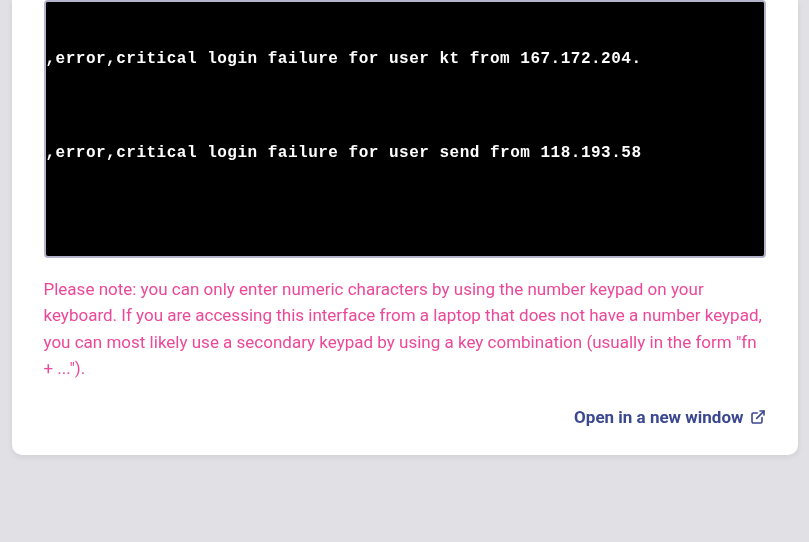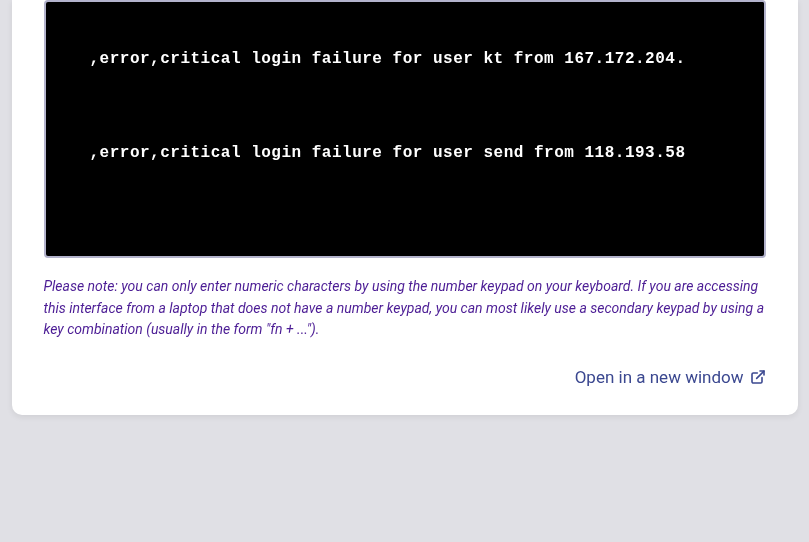--- a/index.html
+++ b/index.html
@@ -30,21 +30,20 @@
       border-radius: 4px;
       background: #000;
       position: relative;
       height: 258px;
       overflow: hidden;
     }
     .terminal-scroll {
       height: 100%;
       overflow-x: auto;
       overflow-y: auto;
-      padding-left: 44px;
     }
     .terminal-content {
       background: #000;
       color: #fff;
       font-family: "Courier New", Courier, monospace;
       font-size: 16px;
       font-weight: bold;
       letter-spacing: 0.5px;
       white-space: pre;
       padding: 10px 0 12px 0;
@@ -65,34 +64,33 @@
     }
     .terminal-scroll::-webkit-scrollbar-track {
       background: #f0f0f3;
     }
     .terminal-scroll::-webkit-scrollbar-thumb {
       background: #a8a8b0;
       border-radius: 7px;
       border: 3px solid #f0f0f3;
     }
     .note {
-      color: #4c1d95;
-      font-size: 14px;
+      color: #ec4899;
+      font-size: 17px;
       line-height: 1.55;
       margin-top: 18px;
-      font-style: italic;
     }
     .link-row {
       display: flex;
       justify-content: flex-end;
       margin-top: 26px;
     }
     .open-link {
       color: #3b4890;
-      font-weight: 400;
+      font-weight: 700;
       font-size: 17px;
       text-decoration: none;
       cursor: pointer;
       display: inline-flex;
       align-items: center;
       gap: 6px;
     }
     .ext-icon {
       display: inline-flex;
     }

